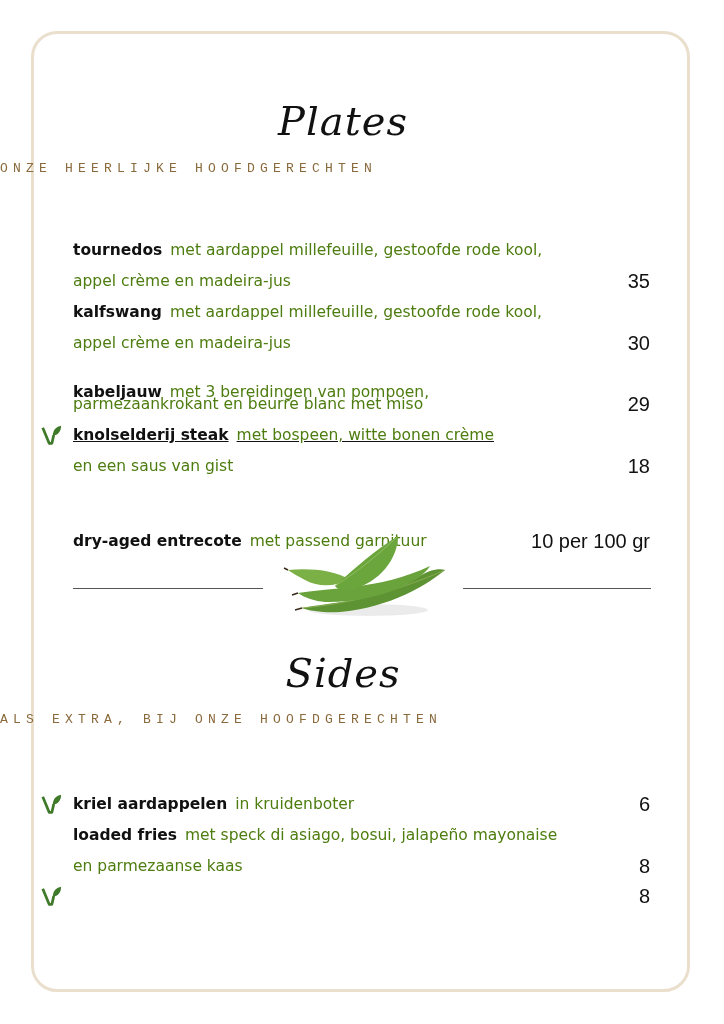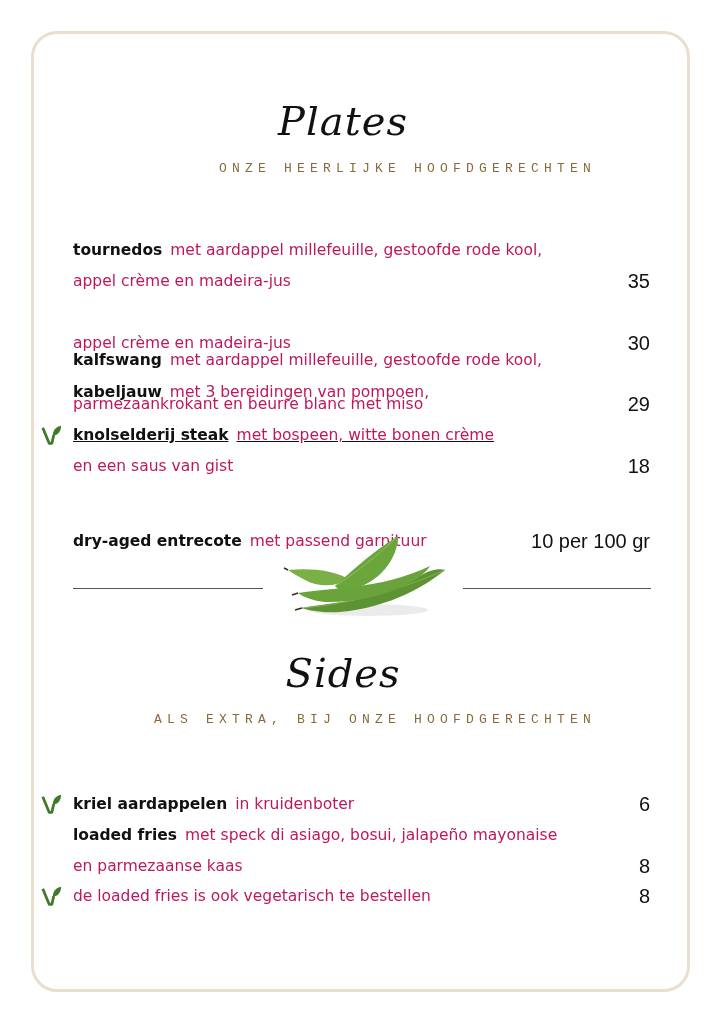--- a/index.html
+++ b/index.html
@@ -1,22 +1,22 @@
 <!DOCTYPE html>
 <html><head>
   <meta charset="utf-8">
   <style>
     html, body { margin: 0; padding: 0; background: #ffffff; }
     body { width: 724px; height: 1024px; position: relative; overflow: hidden; font-family: "DejaVu Sans", sans-serif; color: #111; }
     .frame { position: absolute; left: 31px; top: 31px; width: 659px; height: 961px; border: 3px solid #eadfcd; border-radius: 26px; box-sizing: border-box; }
     .script-title { position: absolute; left: 0; width: 686px; text-align: center; font-family: "DejaVu Serif", serif; font-style: italic; font-size: 40px; font-weight: normal; color: #111; letter-spacing: 1px; }
-    .subtitle { position: absolute; left: 0; width: 596px; text-align: right; font-family: "Liberation Mono", monospace; font-size: 13px; letter-spacing: 5.2px; color: #8a6a3c; }
+    .subtitle { position: absolute; left: 0; width: 596px; text-align: left; font-family: "Liberation Mono", monospace; font-size: 13px; letter-spacing: 5.2px; color: #8a6a3c; }
     .row { position: absolute; left: 73px; width: 577px; height: 24px; font-size: 15.5px; line-height: 24px; white-space: nowrap; }
     .row .name { font-weight: bold; color: #111; margin-right: 8px; }
-    .row .desc { color: #be185d; font-weight: normal; }
+    .row .desc { color: #4d7c0f; font-weight: normal; }
     .row .price { position: absolute; right: 0; top: 0; font-family: "Liberation Sans", sans-serif; font-size: 20px; color: #111; }
     .veg { position: absolute; left: 40px; width: 22px; height: 22px; }
     .divider-line { position: absolute; height: 1px; background: #555; top: 588px; }
     .leaves { position: absolute; left: 280px; top: 528px; width: 175px; height: 92px; }
   </style>
 </head>
 <body>
 
 <div class="frame"></div>
 
@@ -24,21 +24,21 @@
 <div class="subtitle" style="top:161px;">ONZE HEERLIJKE HOOFDGERECHTEN</div>
 
 <div class="row" style="top:238px;">
   <span class="name">tournedos</span><span class="desc">met aardappel millefeuille, gestoofde rode kool,</span>
 </div>
 <div class="row" style="top:269px;">
   <span class="desc">appel crème en madeira-jus</span>
   <span class="price">35</span>
 </div>
 
-<div class="row" style="top:300px;margin-top:48px;">
+<div class="row" style="top:300px;">
   <span class="name">kalfswang</span><span class="desc">met aardappel millefeuille, gestoofde rode kool,</span>
 </div>
 <div class="row" style="top:331px;">
   <span class="desc">appel crème en madeira-jus</span>
   <span class="price">30</span>
 </div>
 
 <div class="row" style="top:380px;">
   <span class="name">kabeljauw</span><span class="desc">met 3 bereidingen van pompoen,</span>
 </div>
@@ -97,15 +97,14 @@
 <div class="row" style="top:854px;">
   <span class="desc">en parmezaanse kaas</span>
   <span class="price">8</span>
 </div>
 
 <svg class="veg" style="top:885px;" viewBox="0 0 24 24">
   <path d="M3 4 L10 21 L13 21 L15 12" fill="none" stroke="#3f7a2a" stroke-width="3" stroke-linejoin="round"></path>
   <path d="M14 13 C14 6 18 3 23 2 C23 8 20 12 14 13 Z" fill="#3f7a2a"></path>
 </svg>
 <div class="row" style="top:884px;">
-  <span class="desc">de loaded fries is ook vegetarisch te bestellen</span>
   <span class="price">8</span>
 </div>
 
 </body></html>

